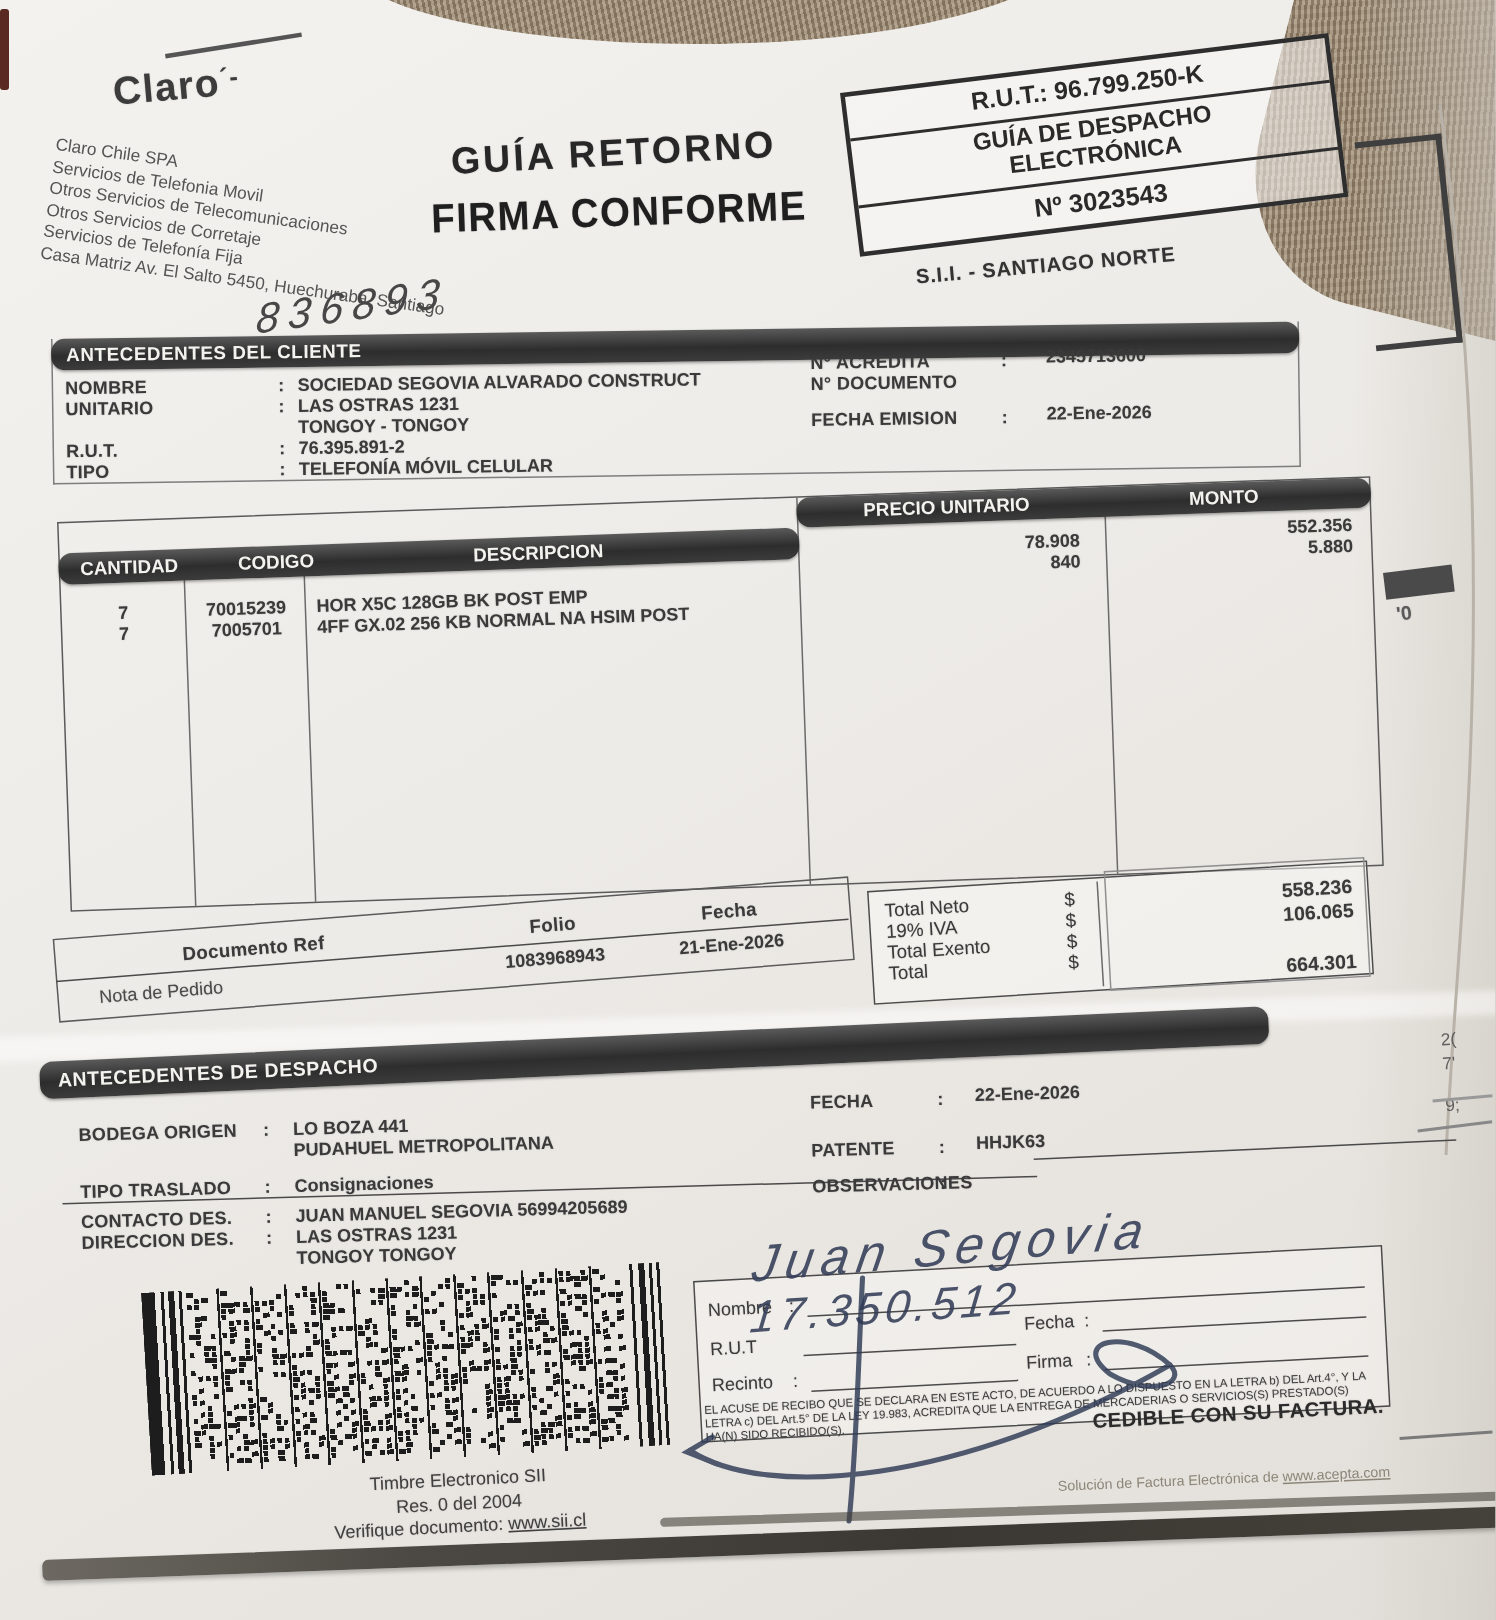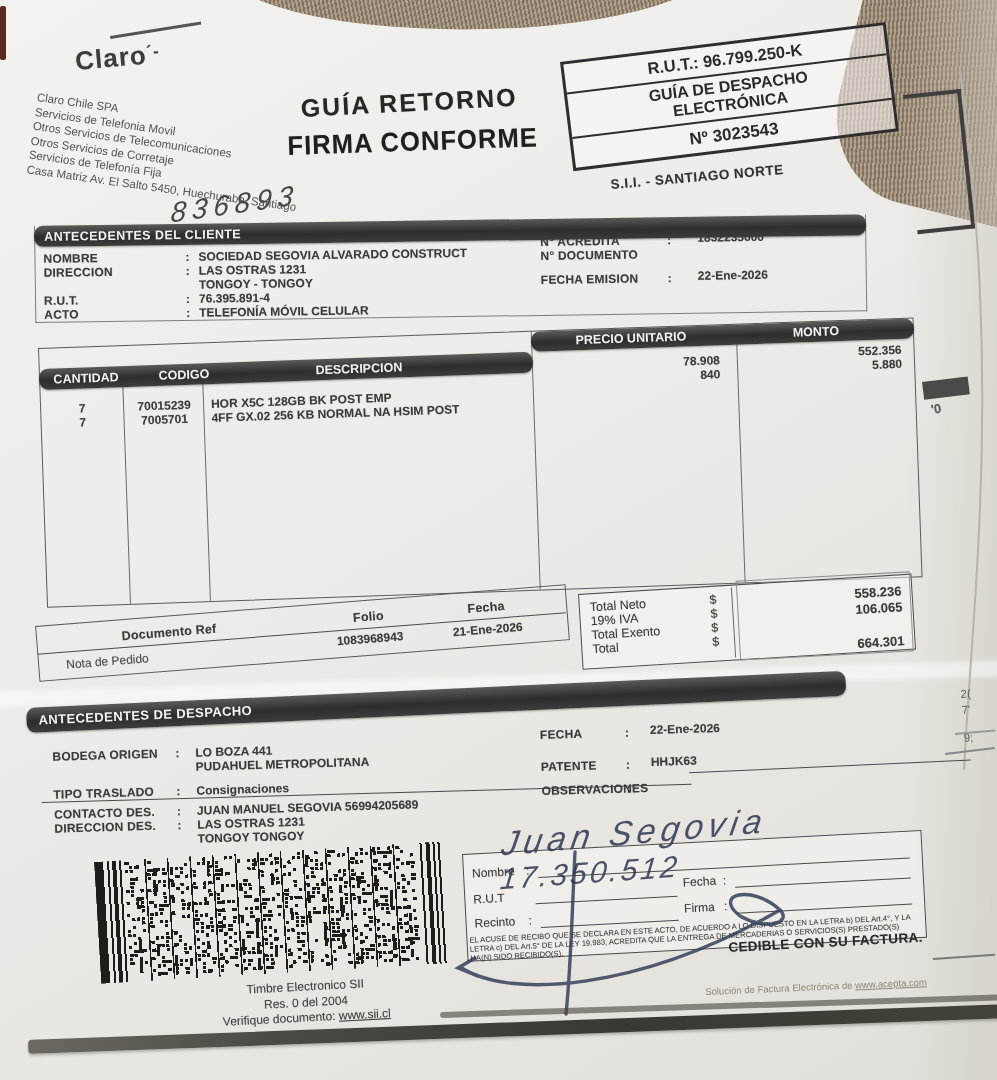--- a/index.html
+++ b/index.html
@@ -72,39 +72,39 @@
   <div class="abs rot" style="left:903px;top:95px;width:54px;height:132px;transform:rotate(-6deg);border-top:4px solid #3f3f3f;border-right:4px solid #3f3f3f;border-bottom:4px solid #3f3f3f;"></div>
 
   <div class="abs rot" style="left:172px;top:197px;font-size:28px;color:#474747;transform:rotate(-8deg) skewX(-12deg);letter-spacing:6px;font-style:italic;">836893</div>
 
   <div class="abs rot" style="left:34px;top:226px;width:830px;height:96px;transform:rotate(-0.8deg);border:1.2px solid #7d7d7d;border-top:none;">
     <div class="band" style="position:absolute;left:-1px;top:0;width:832px;height:21px;font-size:12.5px;">
       <span style="padding-left:10px;letter-spacing:.4px;">ANTECEDENTES DEL CLIENTE</span>
     </div>
 
     <div class="abs lbl soft" style="left:8px;top:26px;">NOMBRE</div>
-    <div class="abs lbl soft" style="left:8px;top:40px;">DIRECCION</div>
+    <div class="abs lbl soft" style="left:8px;top:40px;">UNITARIO</div>
     <div class="abs lbl soft" style="left:8px;top:68px;">R.U.T.</div>
-    <div class="abs lbl soft" style="left:8px;top:82px;">ACTO</div>
+    <div class="abs lbl soft" style="left:8px;top:82px;">TIPO</div>
     <div class="abs lbl soft" style="left:150px;top:26px;">:</div>
     <div class="abs lbl soft" style="left:150px;top:40px;">:</div>
     <div class="abs lbl soft" style="left:150px;top:68px;">:</div>
     <div class="abs lbl soft" style="left:150px;top:82px;">:</div>
     <div class="abs val soft" style="left:163px;top:26px;">SOCIEDAD SEGOVIA ALVARADO CONSTRUCT</div>
     <div class="abs val soft" style="left:163px;top:40px;">LAS OSTRAS 1231</div>
     <div class="abs val soft" style="left:163px;top:54px;">TONGOY - TONGOY</div>
-    <div class="abs val soft" style="left:163px;top:68px;">76.395.891-4</div>
+    <div class="abs val soft" style="left:163px;top:68px;">76.395.891-2</div>
     <div class="abs val soft" style="left:163px;top:82px;">TELEFONÍA MÓVIL CELULAR</div>
 
     <div class="abs lbl soft" style="left:505px;top:16px;">N° ACREDITA</div>
     <div class="abs lbl soft" style="left:505px;top:30px;">N° DOCUMENTO</div>
     <div class="abs lbl soft" style="left:505px;top:54px;">FECHA EMISION</div>
     <div class="abs lbl soft" style="left:632px;top:16px;">:</div>
     <div class="abs lbl soft" style="left:632px;top:54px;">:</div>
-    <div class="abs val soft" style="left:662px;top:14px;">1832235600</div>
+    <div class="abs val soft" style="left:662px;top:14px;">2345713600</div>
     <div class="abs val soft" style="left:662px;top:52px;">22-Ene-2026</div>
   </div>
 
   <div class="abs rot" style="left:38px;top:348px;width:874px;height:258px;transform:rotate(-2deg);border:1.5px solid #5a5a5a;">
 
     <div class="abs vl" style="left:82px;top:40px;height:218px;"></div>
     <div class="abs vl" style="left:162px;top:40px;height:218px;"></div>
     <div class="abs vl" style="left:492px;top:0;height:258px;"></div>
     <div class="abs vl" style="left:697px;top:0;height:258px;"></div>
 

